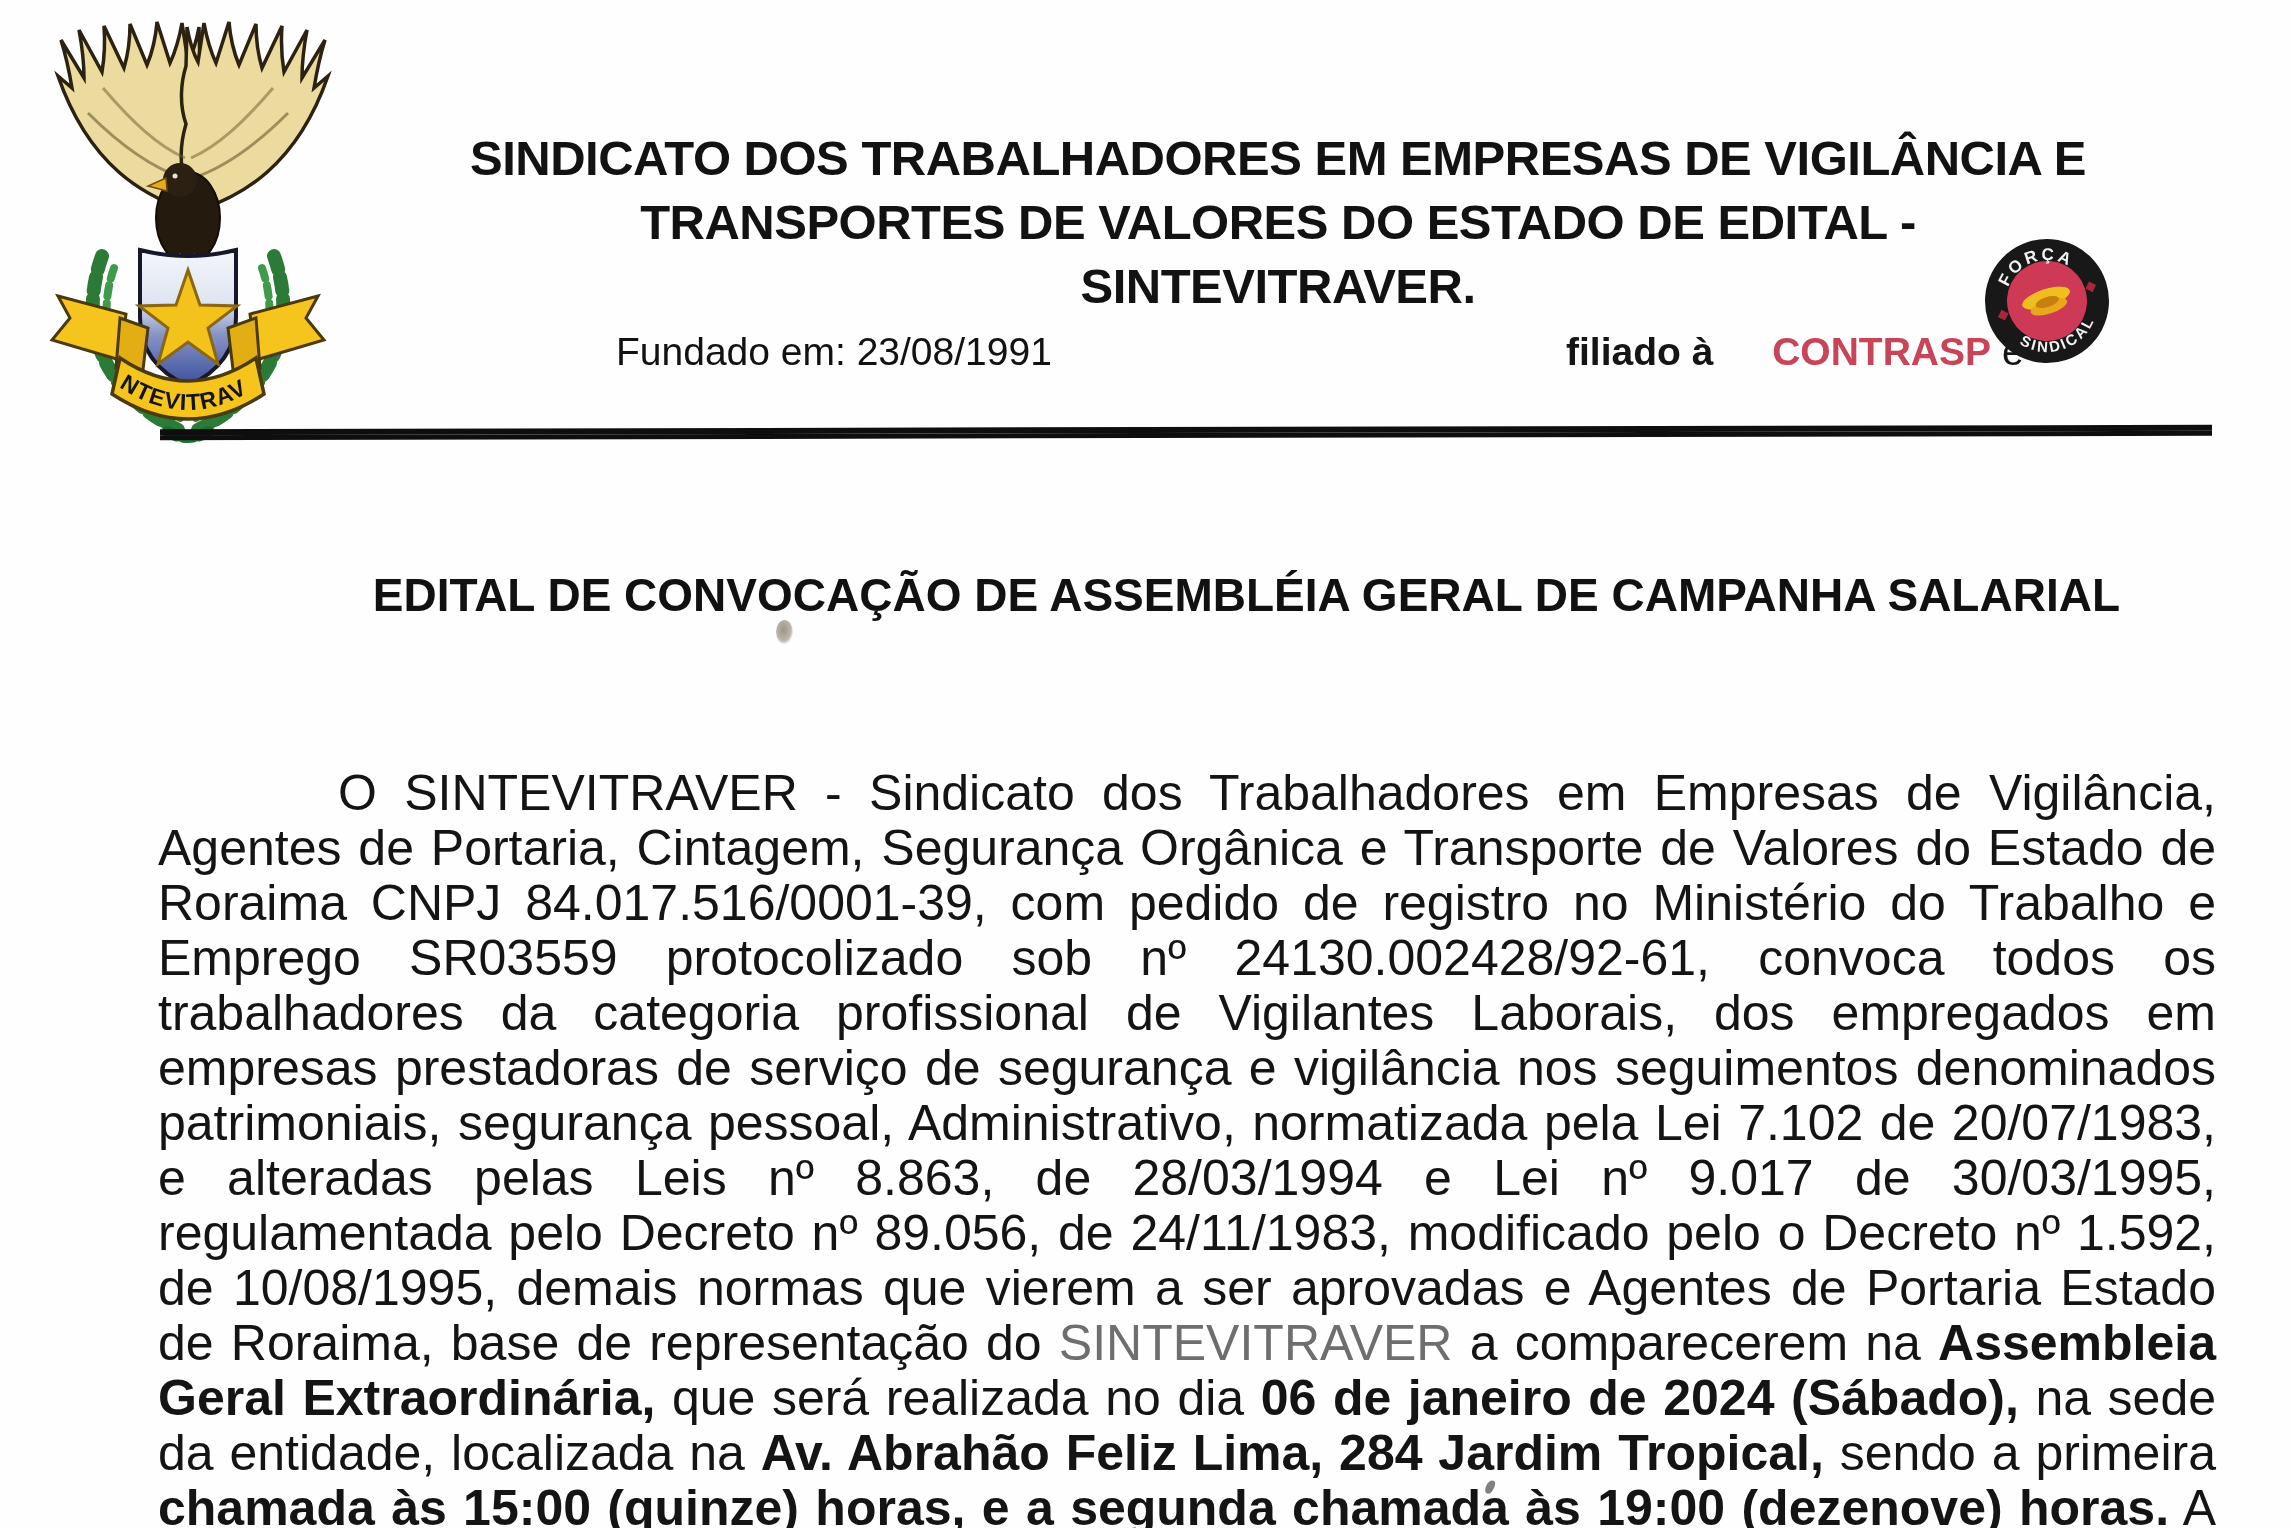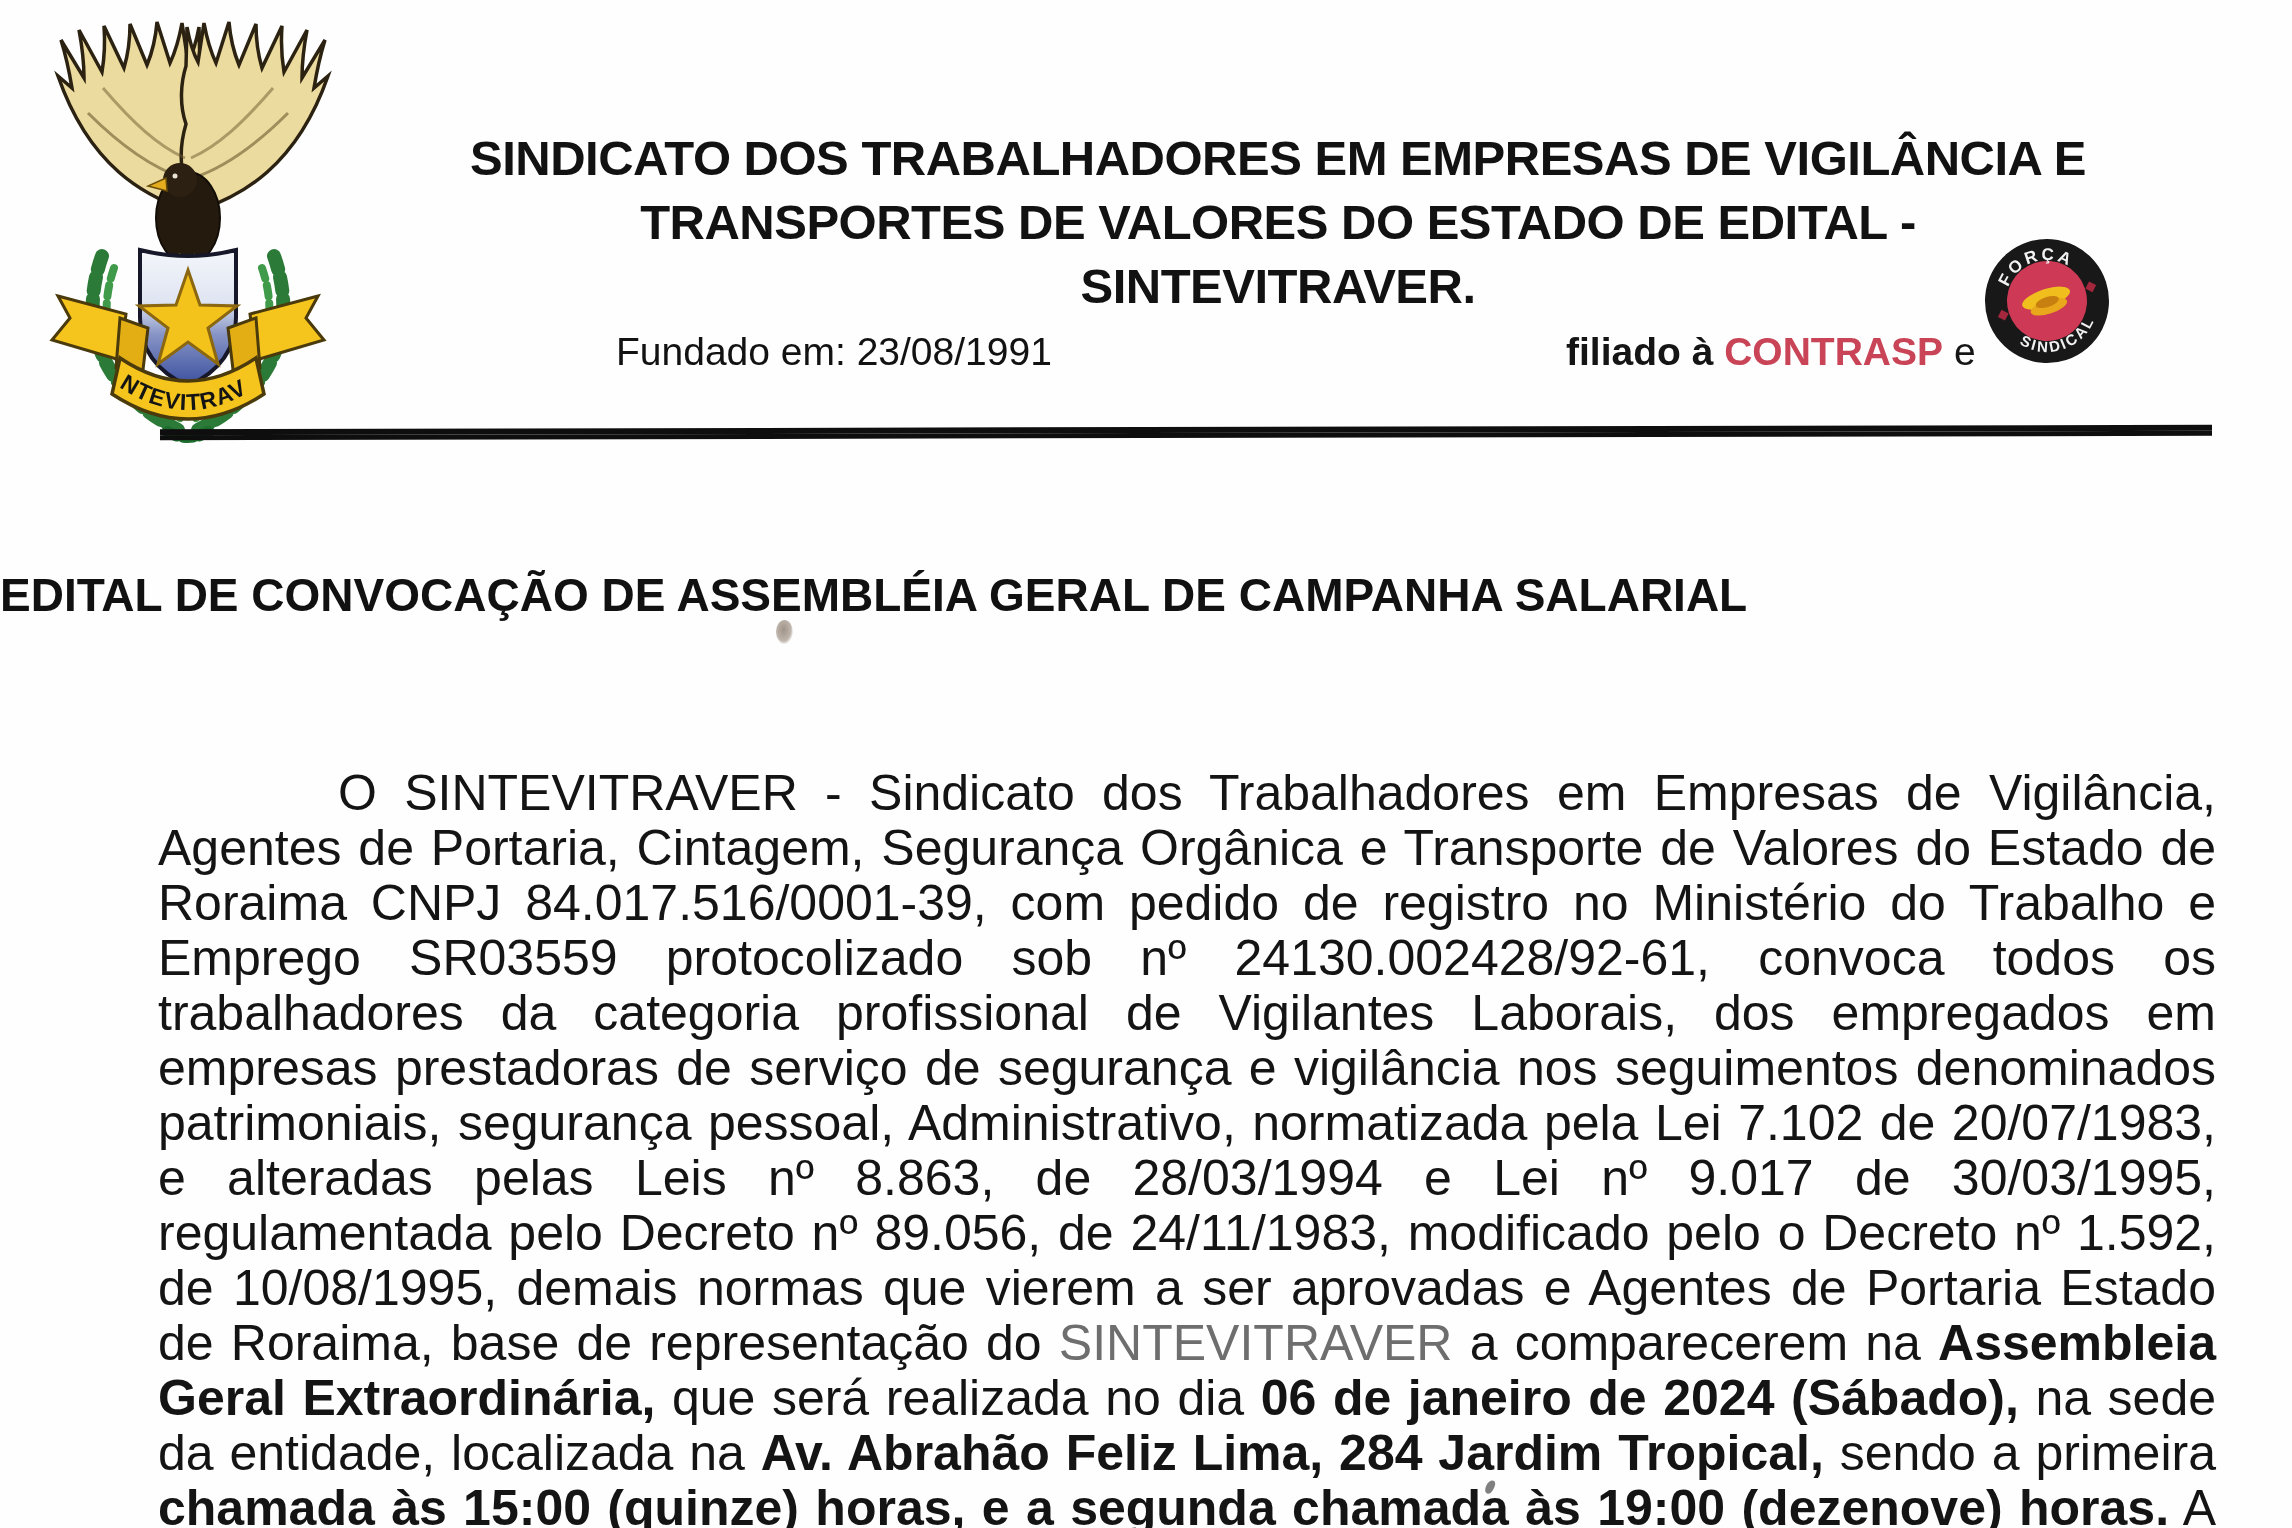--- a/index.html
+++ b/index.html
@@ -18,32 +18,32 @@
   }
   .header-meta-founded {
     position:absolute; left:616px; top:330px;
     font-weight:normal; font-size:39px; color:#121212;
   }
   .header-meta-affil {
     position:absolute; left:1566px; top:330px;
     font-size:39px; color:#151515;
   }
   .affil-prefix { font-weight:700; }
-  .affil-org { font-weight:600; }
+  .affil-org { font-weight:600;margin-left:48px; }
   .affil-suffix { font-weight:400; }
   .forca-badge { position:absolute; left:1982px; top:236px; width:130px; height:130px; }
   .double-rule {
     position:absolute; left:160px; top:427px; width:2052px; height:9px;
     border-top:6px solid #0e0e0e; border-bottom:5px solid #0e0e0e;
     transform:rotate(-0.12deg);
   }
   
   .doc-title {
     position:absolute; left:0; top:568px; width:2120px;
-    text-align:left; font-weight:bold; font-size:46px;
+    text-align:right; font-weight:bold; font-size:46px;
     letter-spacing:0px; color:#111;
   }
   .smudge {
     position:absolute; left:776px; top:620px; width:17px; height:24px;
     border-radius:50%;
     background:radial-gradient(ellipse at 45% 40%, #8f8174 0%, #b3a89d 55%, rgba(255,255,255,0) 75%);
     opacity:.85;
   }
   .speck {
     position:absolute; left:1486px; top:1480px; width:8px; height:14px;

